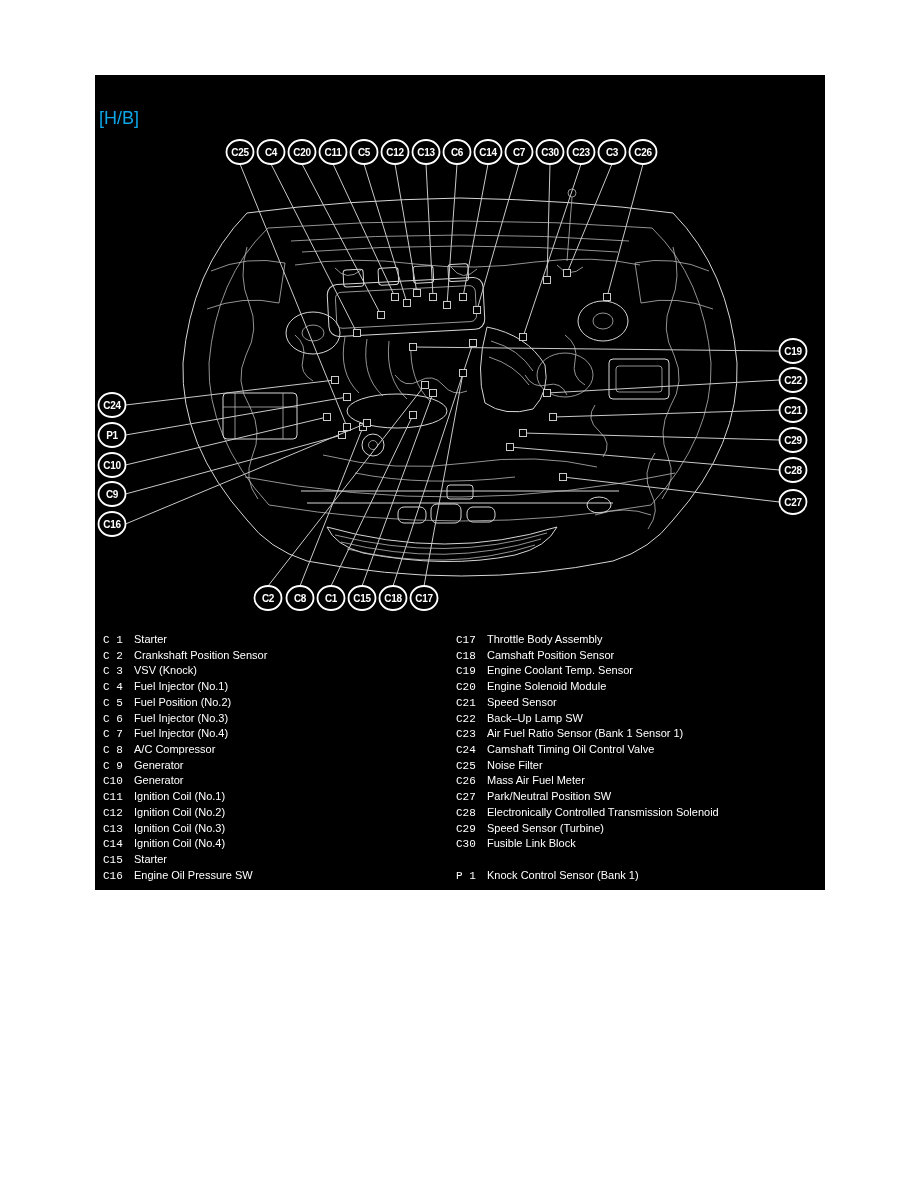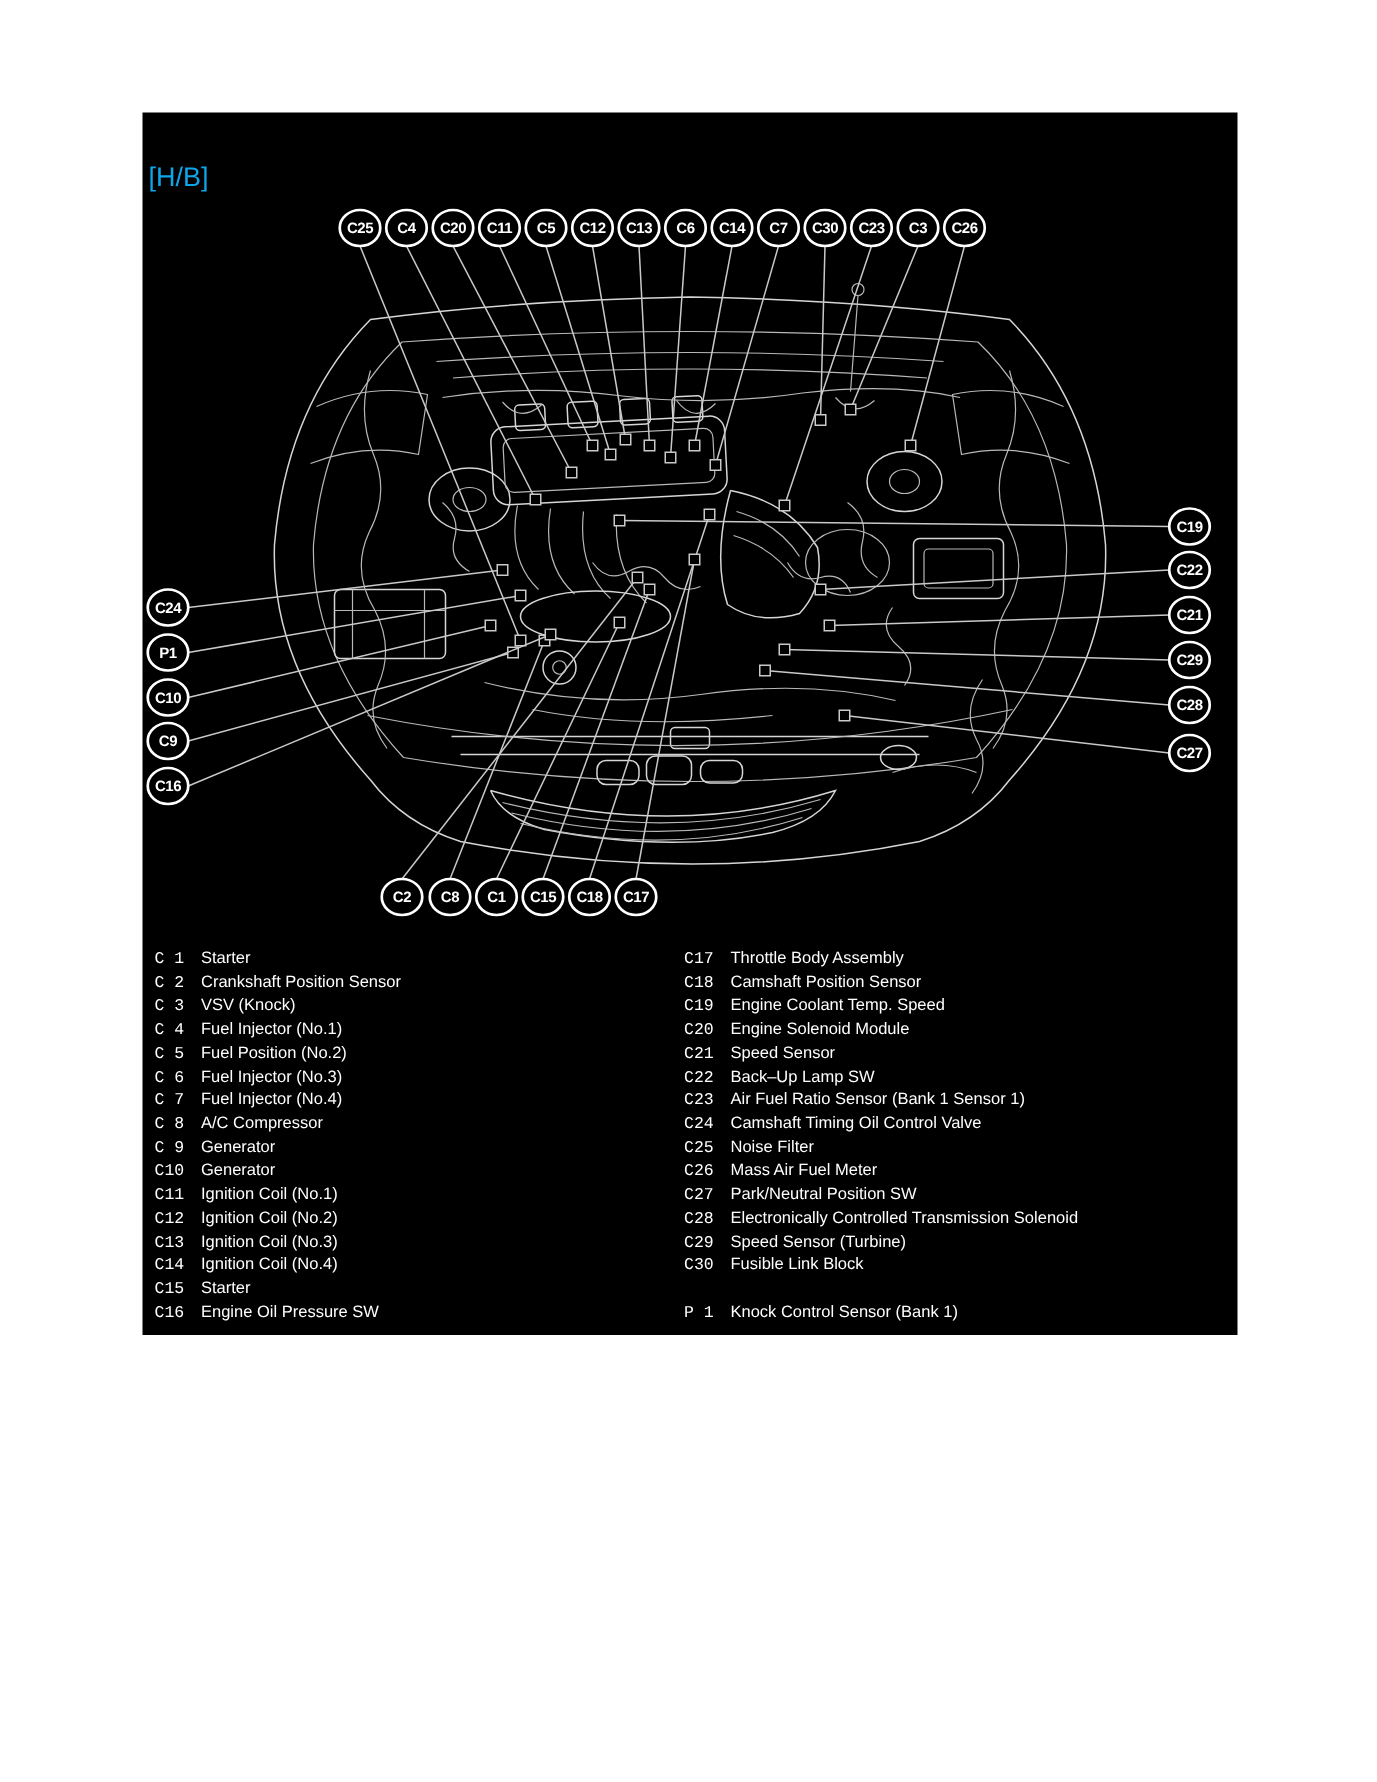--- a/index.html
+++ b/index.html
@@ -308,21 +308,21 @@
         <div class="lrow"><span class="code">C11</span><span>Ignition Coil (No.1)</span></div>
         <div class="lrow"><span class="code">C12</span><span>Ignition Coil (No.2)</span></div>
         <div class="lrow"><span class="code">C13</span><span>Ignition Coil (No.3)</span></div>
         <div class="lrow"><span class="code">C14</span><span>Ignition Coil (No.4)</span></div>
         <div class="lrow"><span class="code">C15</span><span>Starter</span></div>
         <div class="lrow"><span class="code">C16</span><span>Engine Oil Pressure SW</span></div>
       </div>
     <div class="legend legend-right">
         <div class="lrow"><span class="code">C17</span><span>Throttle Body Assembly</span></div>
         <div class="lrow"><span class="code">C18</span><span>Camshaft Position Sensor</span></div>
-        <div class="lrow"><span class="code">C19</span><span>Engine Coolant Temp. Speed</span></div>
+        <div class="lrow"><span class="code">C19</span><span>Engine Coolant Temp. Sensor</span></div>
         <div class="lrow"><span class="code">C20</span><span>Engine Solenoid Module</span></div>
         <div class="lrow"><span class="code">C21</span><span>Speed Sensor</span></div>
         <div class="lrow"><span class="code">C22</span><span>Back–Up Lamp SW</span></div>
         <div class="lrow"><span class="code">C23</span><span>Air Fuel Ratio Sensor (Bank 1 Sensor 1)</span></div>
         <div class="lrow"><span class="code">C24</span><span>Camshaft Timing Oil Control Valve</span></div>
         <div class="lrow"><span class="code">C25</span><span>Noise Filter</span></div>
         <div class="lrow"><span class="code">C26</span><span>Mass Air Fuel Meter</span></div>
         <div class="lrow"><span class="code">C27</span><span>Park/Neutral Position SW</span></div>
         <div class="lrow"><span class="code">C28</span><span>Electronically Controlled Transmission Solenoid</span></div>
         <div class="lrow"><span class="code">C29</span><span>Speed Sensor (Turbine)</span></div>

